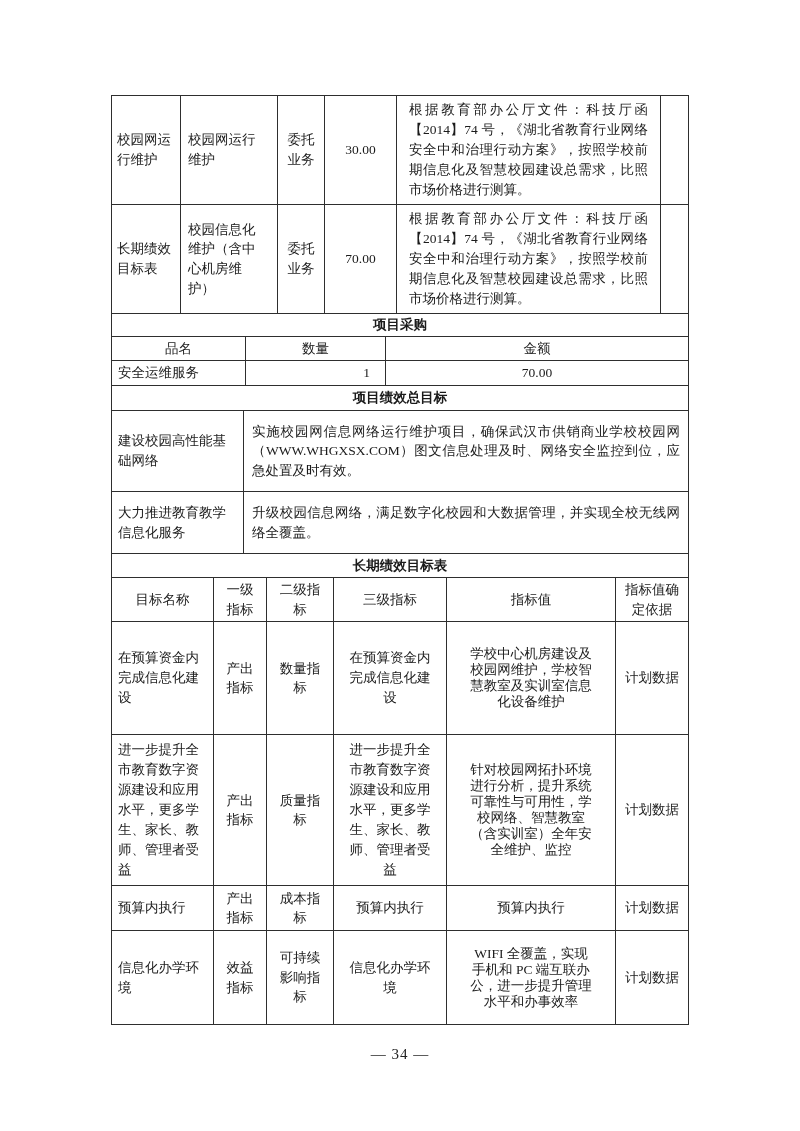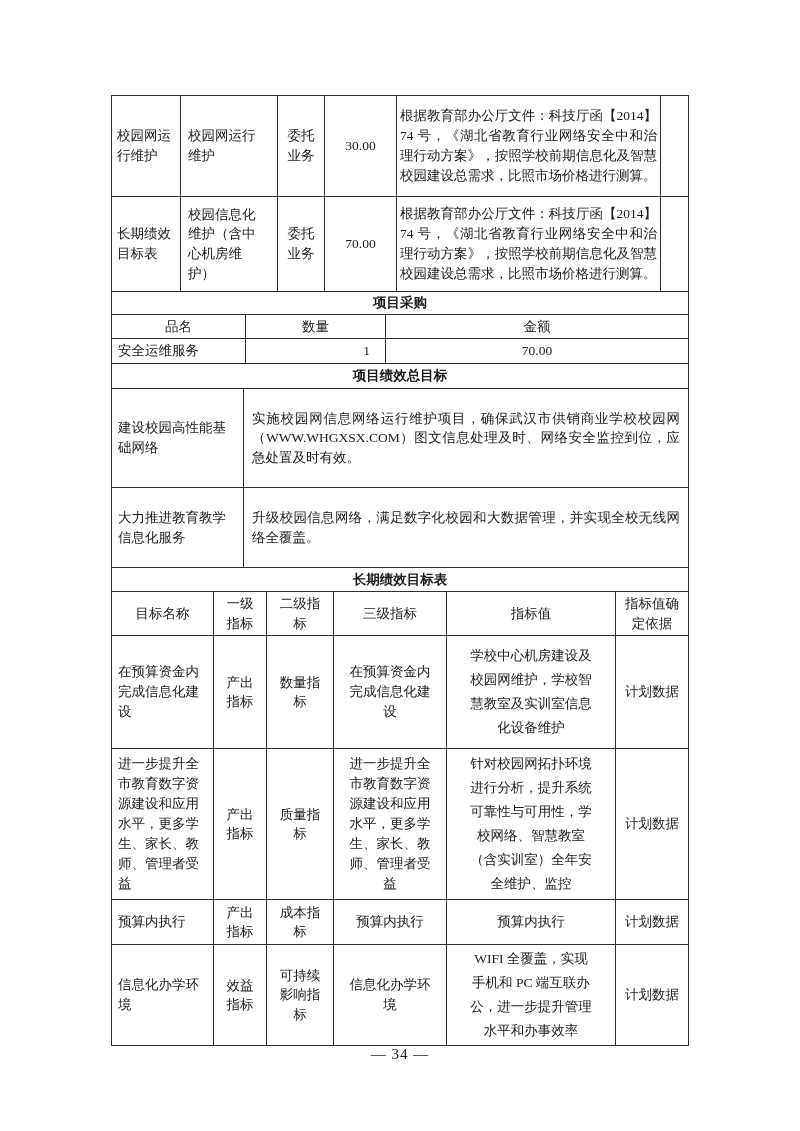--- a/index.html
+++ b/index.html
@@ -31,36 +31,36 @@
   }
   .title-cell { text-align: center; height: 23px; font-weight: bold; }
   .l  { text-align: left; }
   .r  { text-align: right; }
   .just { text-align: justify; }
 
   
   .tblA .project  { padding: 2px 5px; }
   .tblA .contentc { padding: 2px 12px 2px 7px; }
   .tblA .typec    { padding: 2px 4px; }
-  .tblA .basis    { padding: 4px 3px; line-height: 20px; }
+  .tblA .basis    { padding: 4px 12px; line-height: 20px; }
 
   
   .tblB .name { padding: 2px 6px; }
   .tblB .qty  { padding: 2px 15px 2px 2px; }
 
   
   .tblC .gname { padding: 2px 6px; line-height: 20px; }
-  .tblC .gdesc { padding: 20px 8px; line-height: 19.5px; }
+  .tblC .gdesc { padding: 11px 8px; line-height: 19.5px; }
 
   
   .tblD .goal   { padding: 2px 6px; line-height: 20px; }
   .tblD .lv1    { padding: 2px 7px; }
   .tblD .lv2    { padding: 2px 8px; }
   .tblD .lv3    { padding: 2px 12px; line-height: 20px; }
-  .tblD .val    { padding: 2px 22px; line-height: 24px; }
+  .tblD .val    { padding: 2px 22px; line-height: 16px; }
   .tblD .vbasis { padding: 2px 4px; }
 
   .footer {
     position: absolute;
     left: 0; top: 1046px; width: 800px;
     text-align: center;
     font-size: 15px;
     letter-spacing: 1px;
     color: #222;
   }

